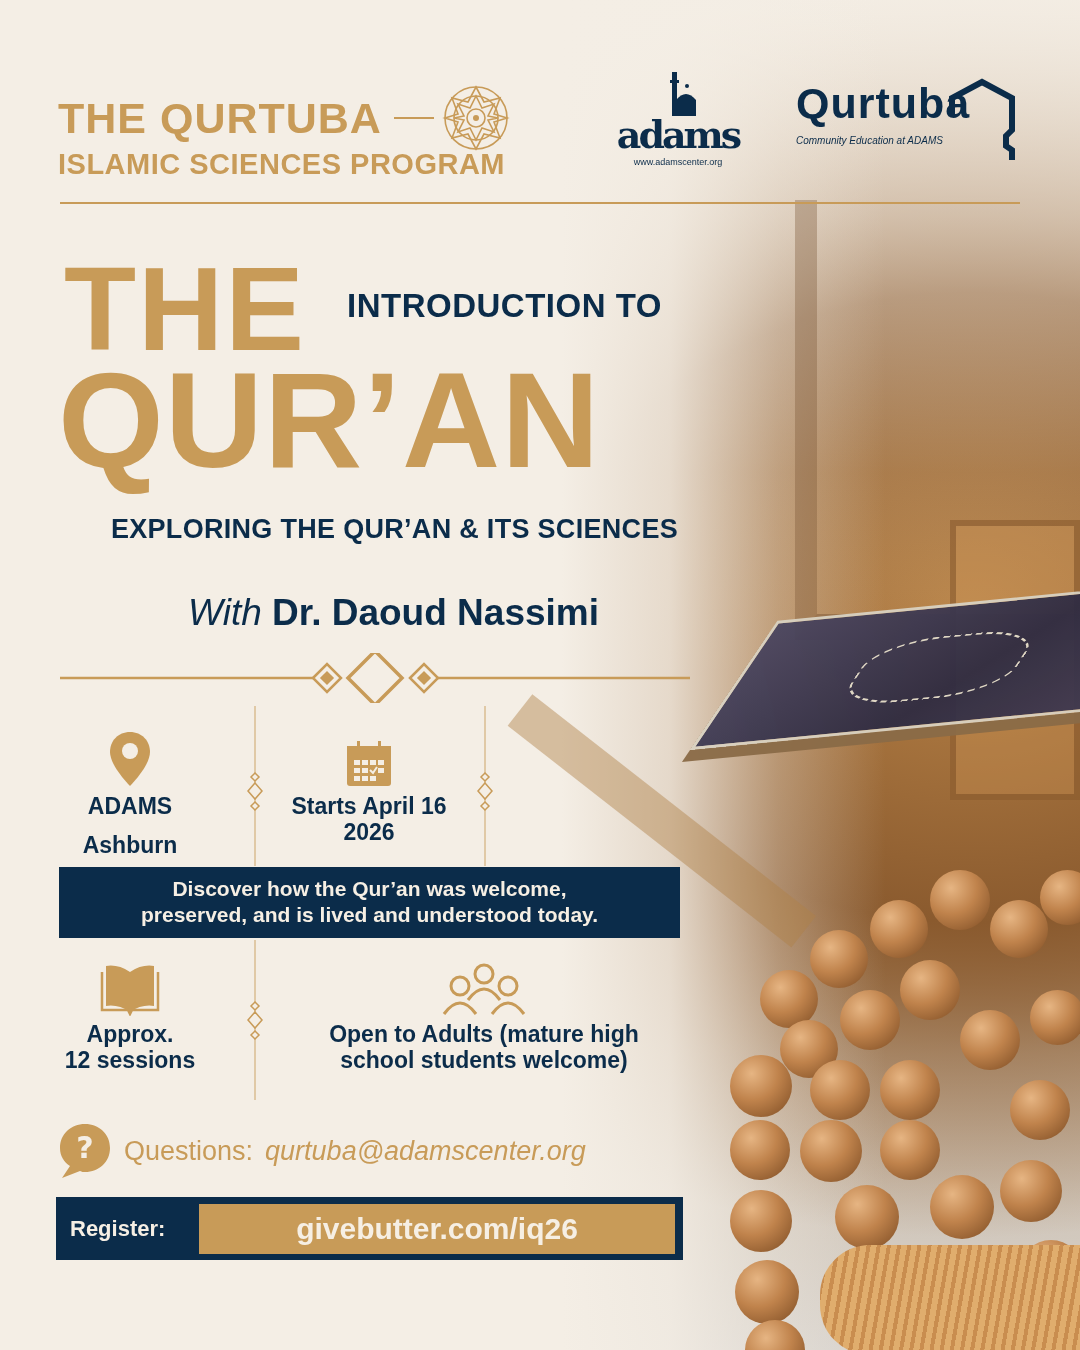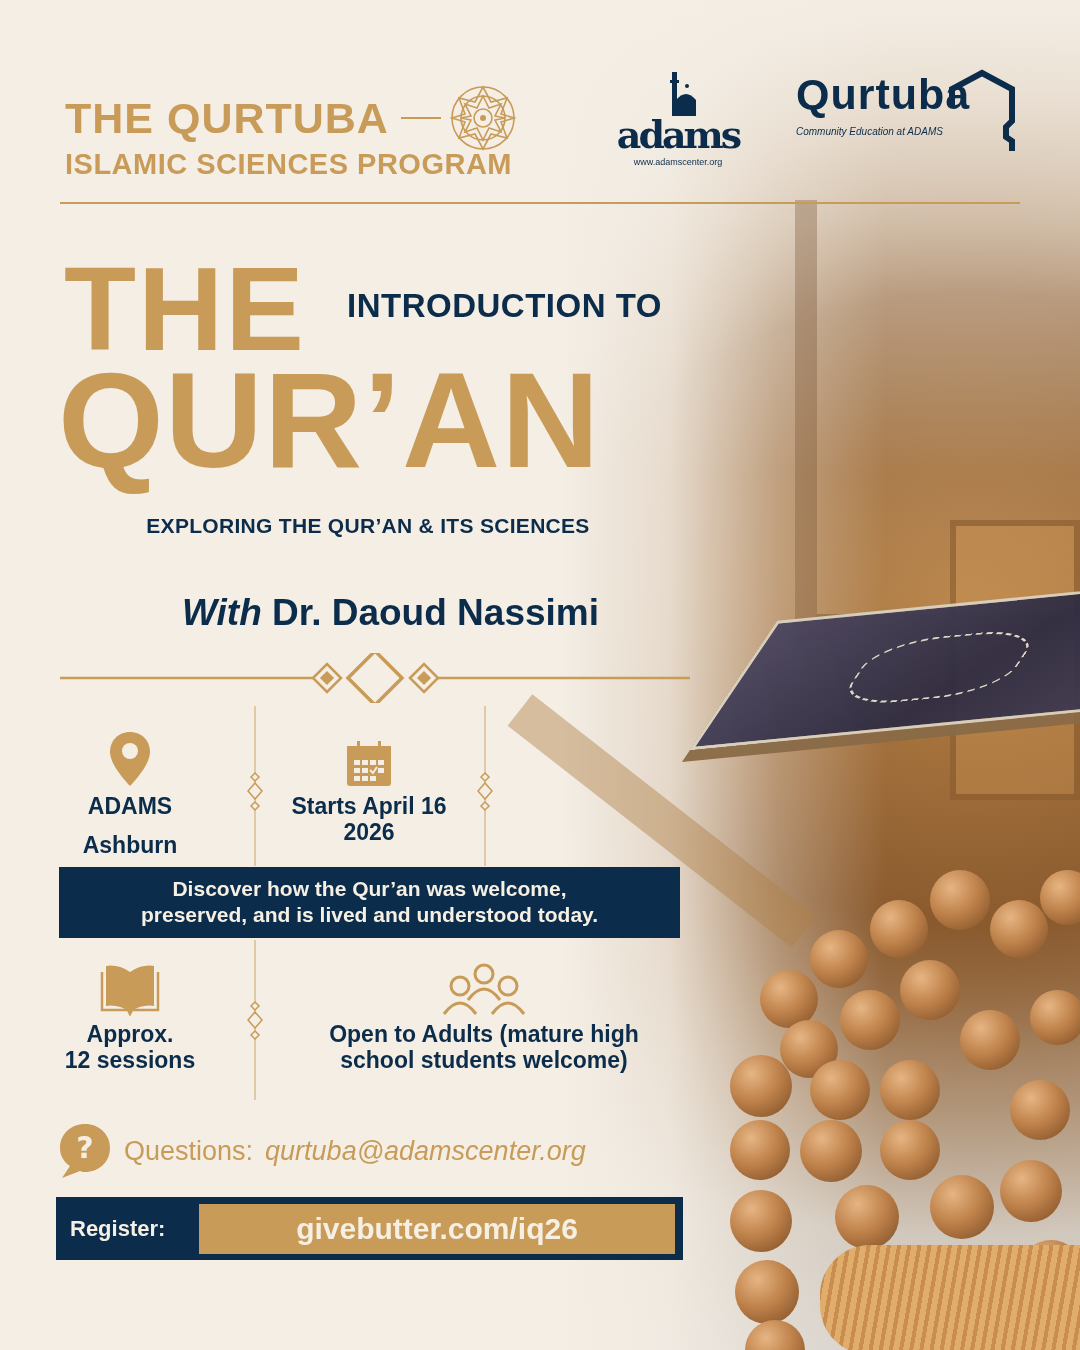--- a/index.html
+++ b/index.html
@@ -52,72 +52,72 @@
     background: radial-gradient(circle at 35% 30%, #e6b583 0%, #c0834c 45%, #7a4a22 100%);
   }
   .tassel {
     position: absolute; left: 820px; top: 1245px; width: 280px; height: 110px;
     background: repeating-linear-gradient(100deg, #e0ad6d 0 6px, #c98d4f 6px 10px);
     border-radius: 50px 0 0 50px;
   }
 
   .content { position: absolute; left: 0; top: 0; width: 1080px; height: 1350px; }
 
-  .header-left { position: absolute; left: 65px; top: 84px; }
+  .header-left { position: absolute; left: 58px; top: 84px; }
   .prog-line1 { display: flex; align-items: center; gap: 8px; }
   .prog-title {
     font-weight: 700; font-size: 43px; color: #c89b58; letter-spacing: 1px;
   }
   .prog-dash { width: 40px; height: 2px; background: #c89b58; margin-left: 4px; }
   .rosette { width: 68px; height: 68px; }
   .prog-sub {
     font-weight: 700; font-size: 29px; color: #c89b58; letter-spacing: 0.5px; margin-top: -4px;
   }
 
   .adams-logo { position: absolute; left: 612px; top: 70px; width: 132px; text-align: center; }
   .adams-word {
     font-family: "DejaVu Serif", serif; font-weight: 700; font-size: 38px;
     color: #0b2c4a; letter-spacing: -3px; line-height: 1;
   }
   .adams-url { font-size: 9px; color: #0b2c4a; margin-top: 3px; }
   .minaret { width: 40px; height: 48px; margin: 0 auto -6px; }
 
-  .qurtuba-logo { position: absolute; left: 796px; top: 73px; width: 230px; }
+  .qurtuba-logo { position: absolute; left: 796px; top: 82px; width: 230px; }
   .qurtuba-word { font-weight: 700; font-size: 43px; color: #0b2c4a; line-height: 1; letter-spacing: 1px; }
   .qurtuba-tag { font-style: italic; font-size: 10px; color: #0b2c4a; margin-top: 10px; }
   .qurtuba-arch { position: absolute; left: 150px; top: -4px; width: 72px; height: 88px; }
 
   .rule-top { position: absolute; left: 60px; top: 202px; width: 960px; height: 2px; background: #c89b58; }
 
   .big-the {
     position: absolute; left: 64px; top: 250px;
     font-weight: 700; font-size: 118px; color: #c89b58; letter-spacing: 2px; line-height: 1;
   }
   .intro-to {
     position: absolute; left: 347px; top: 287px;
     font-weight: 700; font-size: 33px; color: #0b2c4a; letter-spacing: 0.5px;
   }
   .big-quran {
     position: absolute; left: 58px; top: 352px;
     font-weight: 700; font-size: 136px; color: #c89b58; letter-spacing: 1px; line-height: 1;
   }
 
   .subtitle {
-    position: absolute; left: 58px; top: 514px; width: 620px; text-align: center;
-    font-weight: 700; font-size: 21px; color: #0b2c4a; letter-spacing: 0.3px;
+    position: absolute; left: 58px; top: 514px; width: 620px; text-align: right;
+    font-weight: 700; font-size: 27px; color: #0b2c4a; letter-spacing: 0.3px;
   }
   .subtitle-ar {
     position: absolute; left: 58px; top: 547px; width: 458px; text-align: right;
     font-style: italic; font-size: 25px; color: #0b2c4a; letter-spacing: 1px;
   }
   .instructor {
     position: absolute; left: 58px; top: 592px; width: 541px; text-align: right;
     font-size: 37px; color: #0b2c4a;
   }
-  .instructor .with { font-style: italic; font-weight: 700; }
+  .instructor .with { font-style: italic; font-weight: 400; }
   .instructor .name { font-weight: 700; }
 
   .ornament-rule { position: absolute; left: 60px; top: 653px; width: 630px; height: 50px; }
 
   .info-grid { position: absolute; left: 60px; top: 706px; width: 620px; height: 160px; }
   .vsep { position: absolute; top: 0; width: 2px; height: 160px; background: rgba(200,155,88,0.45); }
   .vsep-orn { position: absolute; width: 18px; height: 42px; }
   .info-cell { position: absolute; top: 0; text-align: center; }
   .info-icon { height: 60px; display: flex; justify-content: center; align-items: flex-end; margin-top: 22px; }
   .info-main { font-weight: 700; font-size: 23px; color: #0b2c4a; line-height: 1.12; margin-top: 6px; }

